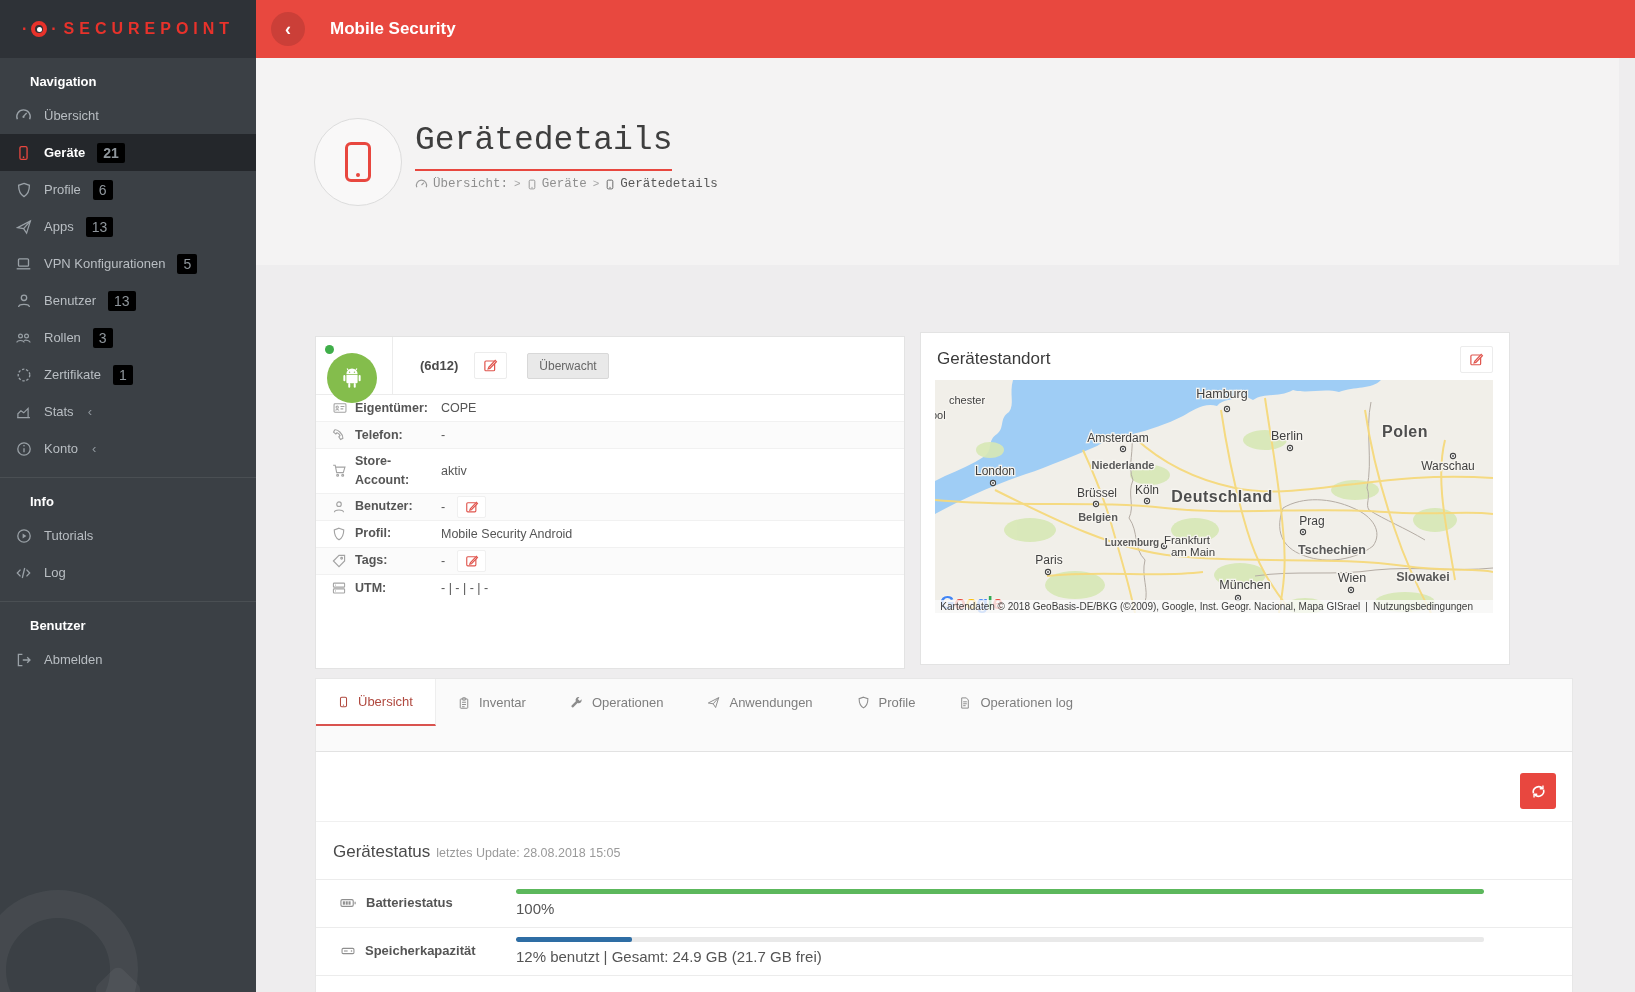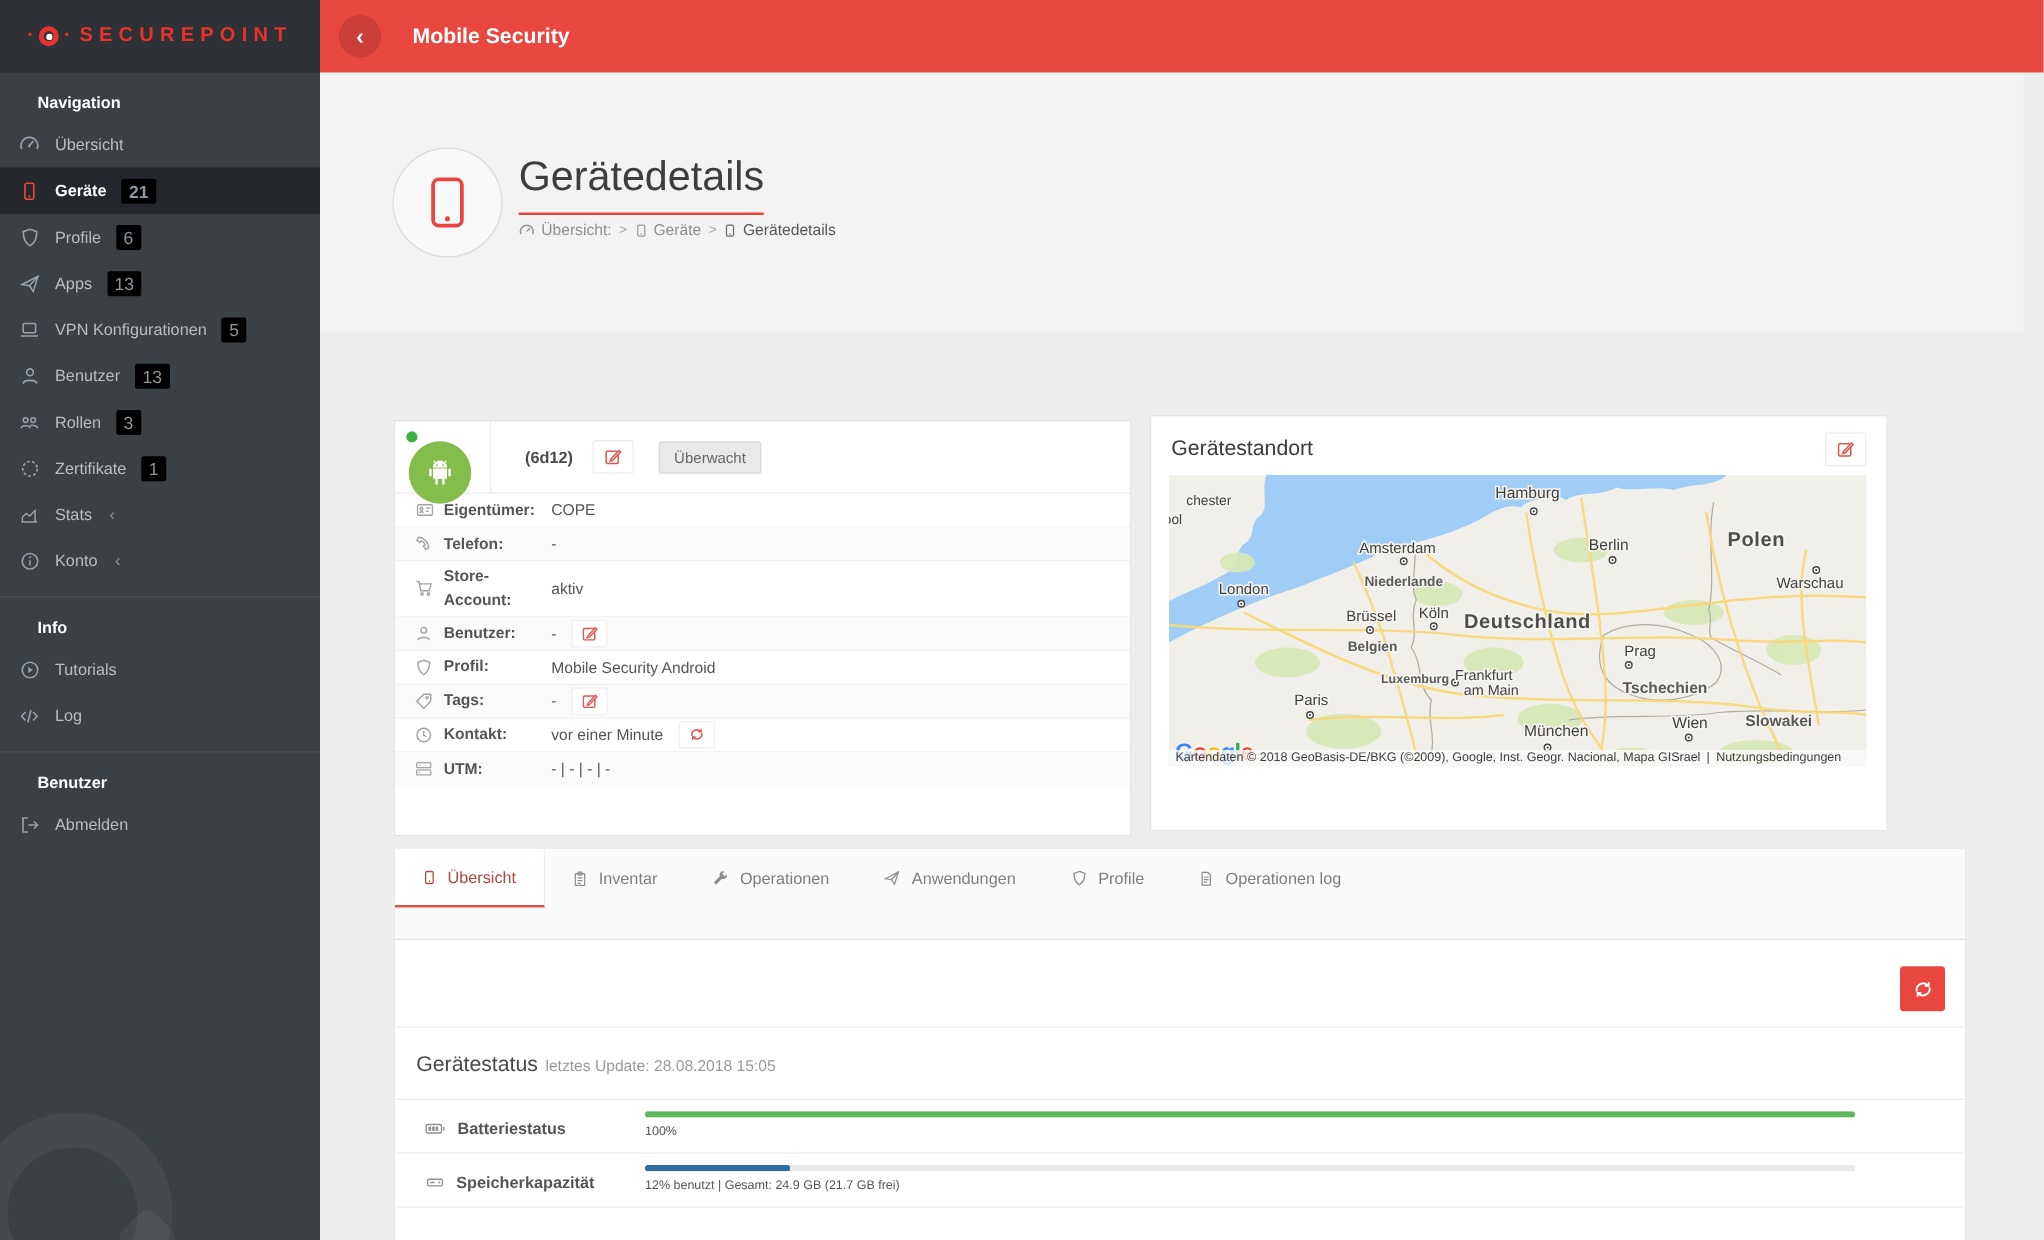--- a/index.html
+++ b/index.html
@@ -29,21 +29,21 @@
   .side-divider { border-top:1px solid rgba(255,255,255,.08); margin-top:10px; }
   .wm-ring { position:absolute; left:-22px; bottom:-58px; width:160px; height:160px; border:28px solid rgba(255,255,255,.05); border-radius:50%; }
   .wm-tail { position:absolute; left:100px; bottom:-16px; width:36px; height:36px; background:rgba(255,255,255,.05); border-radius:8px; transform:rotate(45deg); }
 
   
   .topbar { position:absolute; left:256px; top:0; right:0; height:58px; background:#e8483f; display:flex; align-items:center; z-index:4;}
   .back-btn { width:34px; height:34px; border-radius:50%; background:#cb3f38; color:#fff; display:flex; align-items:center; justify-content:center; font-size:18px; font-weight:bold; margin-left:15px; cursor:pointer; border:none; }
   .topbar-title { color:#fff; font-size:17px; font-weight:bold; margin-left:25px; }
 
   
-  .header-band { position:absolute; left:256px; top:58px; right:16px; height:207px; background:#f4f3f3; }
+  .header-band { position:absolute; left:256px; top:58px; right:16px; height:207px; background:#f4f3f3;font-family:Liberation Mono, monospace; }
   .avatar-ring { position:absolute; left:58px; top:60px; width:88px; height:88px; border:1px solid #dcdcdc; border-radius:50%; background:#f9f8f8; display:flex; align-items:center; justify-content:center; }
   .ph-red { width:26px; height:40px; border:3px solid #e8473f; border-radius:6px; position:relative; }
   .ph-red i { position:absolute; left:50%; bottom:2px; transform:translateX(-50%); width:4px; height:4px; background:#e8473f; border-radius:50%; }
   .page-title { position:absolute; left:159px; top:64px; font-size:33px; font-weight:400; color:#3e3e3e; border-bottom:2px solid #e8473f; padding-bottom:10px; display:inline-block; }
   .breadcrumb { position:absolute; left:159px; top:119px; display:flex; align-items:center; gap:6px; font-size:12.5px; color:#8f8f8f; }
   .crumb { display:flex; align-items:center; gap:5px; cursor:pointer; }
   .crumb-sep { color:#a5a5a5; font-size:11px; }
   .crumb-last { color:#575757; }
   .cico { display:flex; color:#9a9a9a; }
   .crumb-last .cico { color:#6a6a6a; }
@@ -94,21 +94,21 @@
   .refresh-btn { position:absolute; right:16px; top:21px; width:36px; height:36px; background:#e8473f; border:none; border-radius:3px; color:#fff; display:flex; align-items:center; justify-content:center; cursor:pointer; }
   .status-head { margin:20px 0 0 17px; font-size:17px; color:#4a4a4a; }
   .status-head .sub { font-size:12.5px; color:#9a9a9a; font-weight:normal; margin-left:6px;text-align:center; }
   .stat-table { margin-top:17px; border-top:1px solid #ececec; }
   .stat-row { display:flex; border-bottom:1px solid #ececec; }
   .stat-label { width:198px; flex:none; padding:15px 0 12px 24px; font-weight:bold; font-size:13px; color:#555; display:flex; gap:9px; align-items:flex-start; }
   .stat-label .sico { color:#8f8f8f; display:flex; margin-top:1px; }
   .stat-value { flex:1; padding:9px 88px 10px 2px; }
   .bar-track { height:5px; background:#e9e9e9; border-radius:2px; overflow:hidden; }
   .bar-fill { height:100%; border-radius:2px; }
-  .stat-text { font-size:10px; color:#555; margin-top:6px; }
+  .stat-text { font-size:15px; color:#555; margin-top:6px; }
 </style>
 </head>
 <body>
 
 <div class="sidebar">
   <div class="logo-band">
     <span class="logo-dot">·</span>
     <span class="logo-o">
         <i></i>
       </span>
@@ -409,40 +409,20 @@
             <circle cx="11" cy="4.8" r="1"></circle>
           </svg>
         </span>
       <span class="dlabel">Tags:</span>
       <span class="dvalue">-</span>
       <button class="mini-btn">
           <span>
             <svg width="14" height="14" viewBox="0 0 16 16" fill="none" stroke="currentColor" stroke-width="1.3">
               <rect x="2" y="3.2" width="10.4" height="10.4" rx="1.2"></rect>
               <path d="M6.2 9.9 13 2.6l1.3 1.3-6.9 7.2-1.9.5z" fill="#fff"></path>
-            </svg>
-          </span>
-        </button>
-    </div>
-    <div class="drow">
-      <span class="dico">
-          <svg width="14" height="14" viewBox="0 0 16 16" fill="none" stroke="currentColor" stroke-width="1.3">
-            <circle cx="8" cy="8" r="6.2"></circle>
-            <path d="M8 4.4V8l2.4 1.6"></path>
-          </svg>
-        </span>
-      <span class="dlabel">Kontakt:</span>
-      <span class="dvalue">vor einer Minute</span>
-      <button class="mini-btn">
-          <span>
-            <svg width="13" height="13" viewBox="0 0 16 16" fill="none" stroke="currentColor" stroke-width="1.5">
-              <path d="M3.2 9.6A5 5 0 0 1 12 5.4"></path>
-              <path d="M12.8 6.4A5 5 0 0 1 4 10.6"></path>
-              <path d="M12.2 2.4v3h-3" stroke-width="1.3"></path>
-              <path d="M3.8 13.6v-3h3" stroke-width="1.3"></path>
             </svg>
           </span>
         </button>
     </div>
     <div class="drow">
       <span class="dico">
           <svg width="14" height="14" viewBox="0 0 16 16" fill="none" stroke="currentColor" stroke-width="1.2">
             <rect x="1.6" y="2.4" width="12.8" height="4.6" rx=".8"></rect>
             <rect x="1.6" y="9" width="12.8" height="4.6" rx=".8"></rect>
             <circle cx="4" cy="4.7" r=".6" fill="currentColor" stroke="none"></circle>

